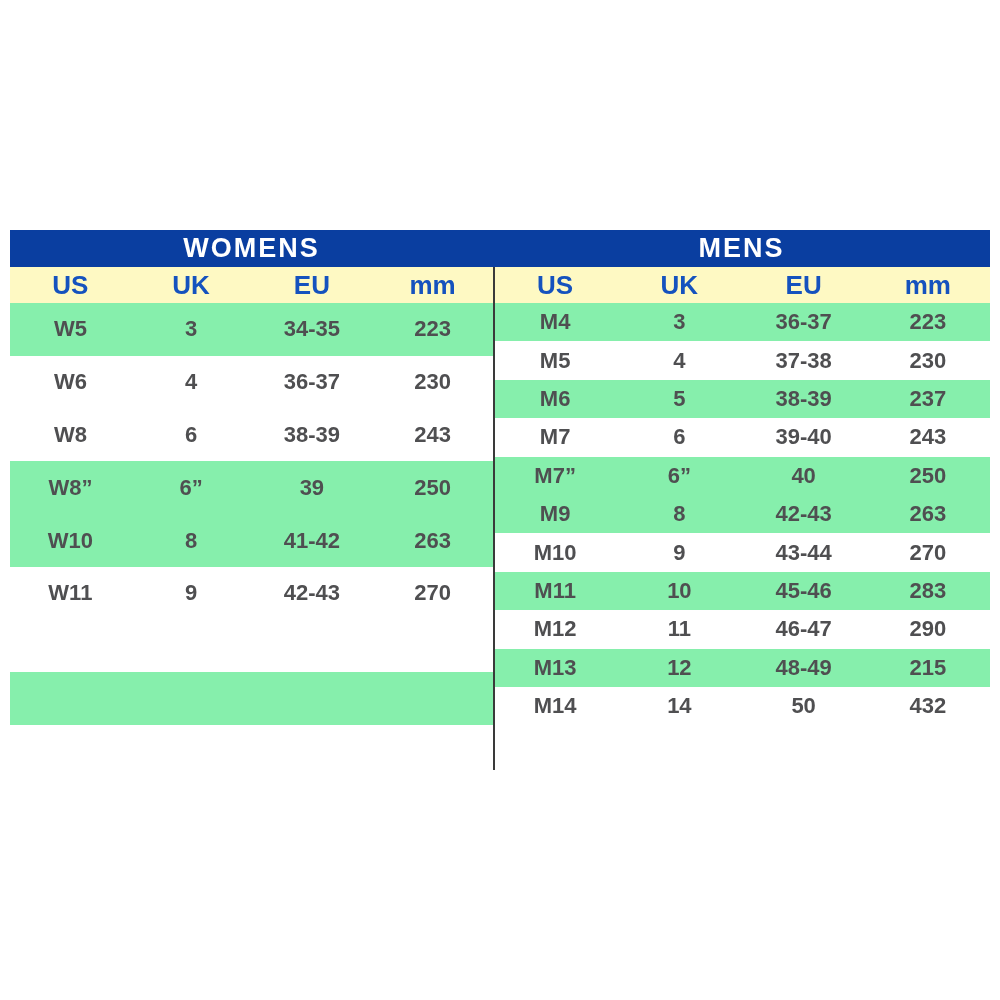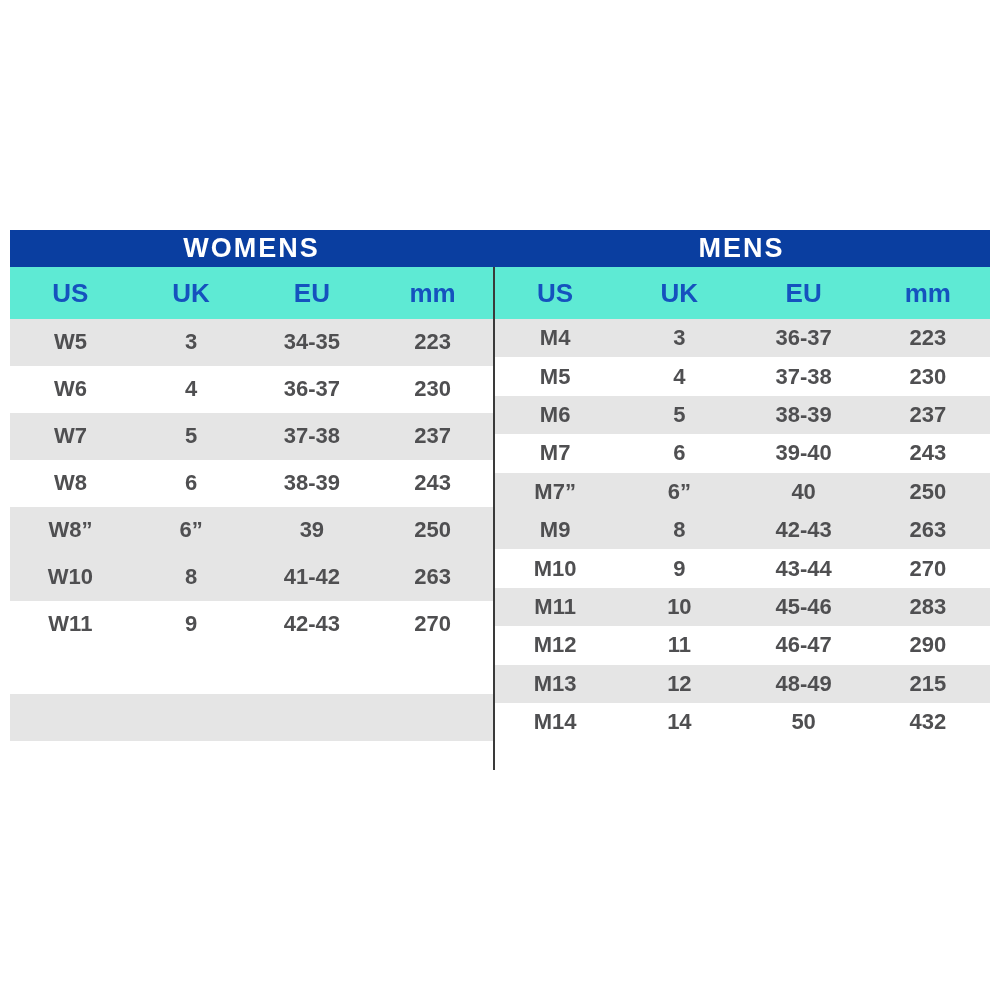--- a/index.html
+++ b/index.html
@@ -40,40 +40,40 @@
   .tables {
     display: flex;
   }
   .size-table {
     border-collapse: collapse;
     table-layout: fixed;
   }
   .size-table.left  { width: 483px; }
   .size-table.right { width: 497px; }
   .size-table th {
-    height: 52px;
+    height: 36px;
     color: #1552BE;
     font-size: 26px;
     font-weight: bold;
     text-align: center;
     vertical-align: middle;
-    background: #5eead4;
+    background: #fef9c3;
     padding: 0;
   }
   .size-table td {
     height: 38.4px;
     color: #4F4F51;
     font-size: 22px;
     font-weight: bold;
     text-align: center;
     vertical-align: middle;
     padding: 0;
   }
   .size-table tr.stripe td {
-    background: #e5e5e5;
+    background: #86efac;
   }
   .divider {
     position: absolute;
     left: 483px;
     top: 37px;
     width: 2px;
     height: 503px;
     background: #3A3A3A;
   }
 </style>
@@ -104,26 +104,20 @@
               <td>3</td>
               <td>34-35</td>
               <td>223</td>
             </tr>
             <tr>
               <td>W6</td>
               <td>4</td>
               <td>36-37</td>
               <td>230</td>
             </tr>
-            <tr class="stripe">
-              <td>W7</td>
-              <td>5</td>
-              <td>37-38</td>
-              <td>237</td>
-            </tr>
             <tr>
               <td>W8</td>
               <td>6</td>
               <td>38-39</td>
               <td>243</td>
             </tr>
             <tr class="stripe">
               <td>W8”</td>
               <td>6”</td>
               <td>39</td>

